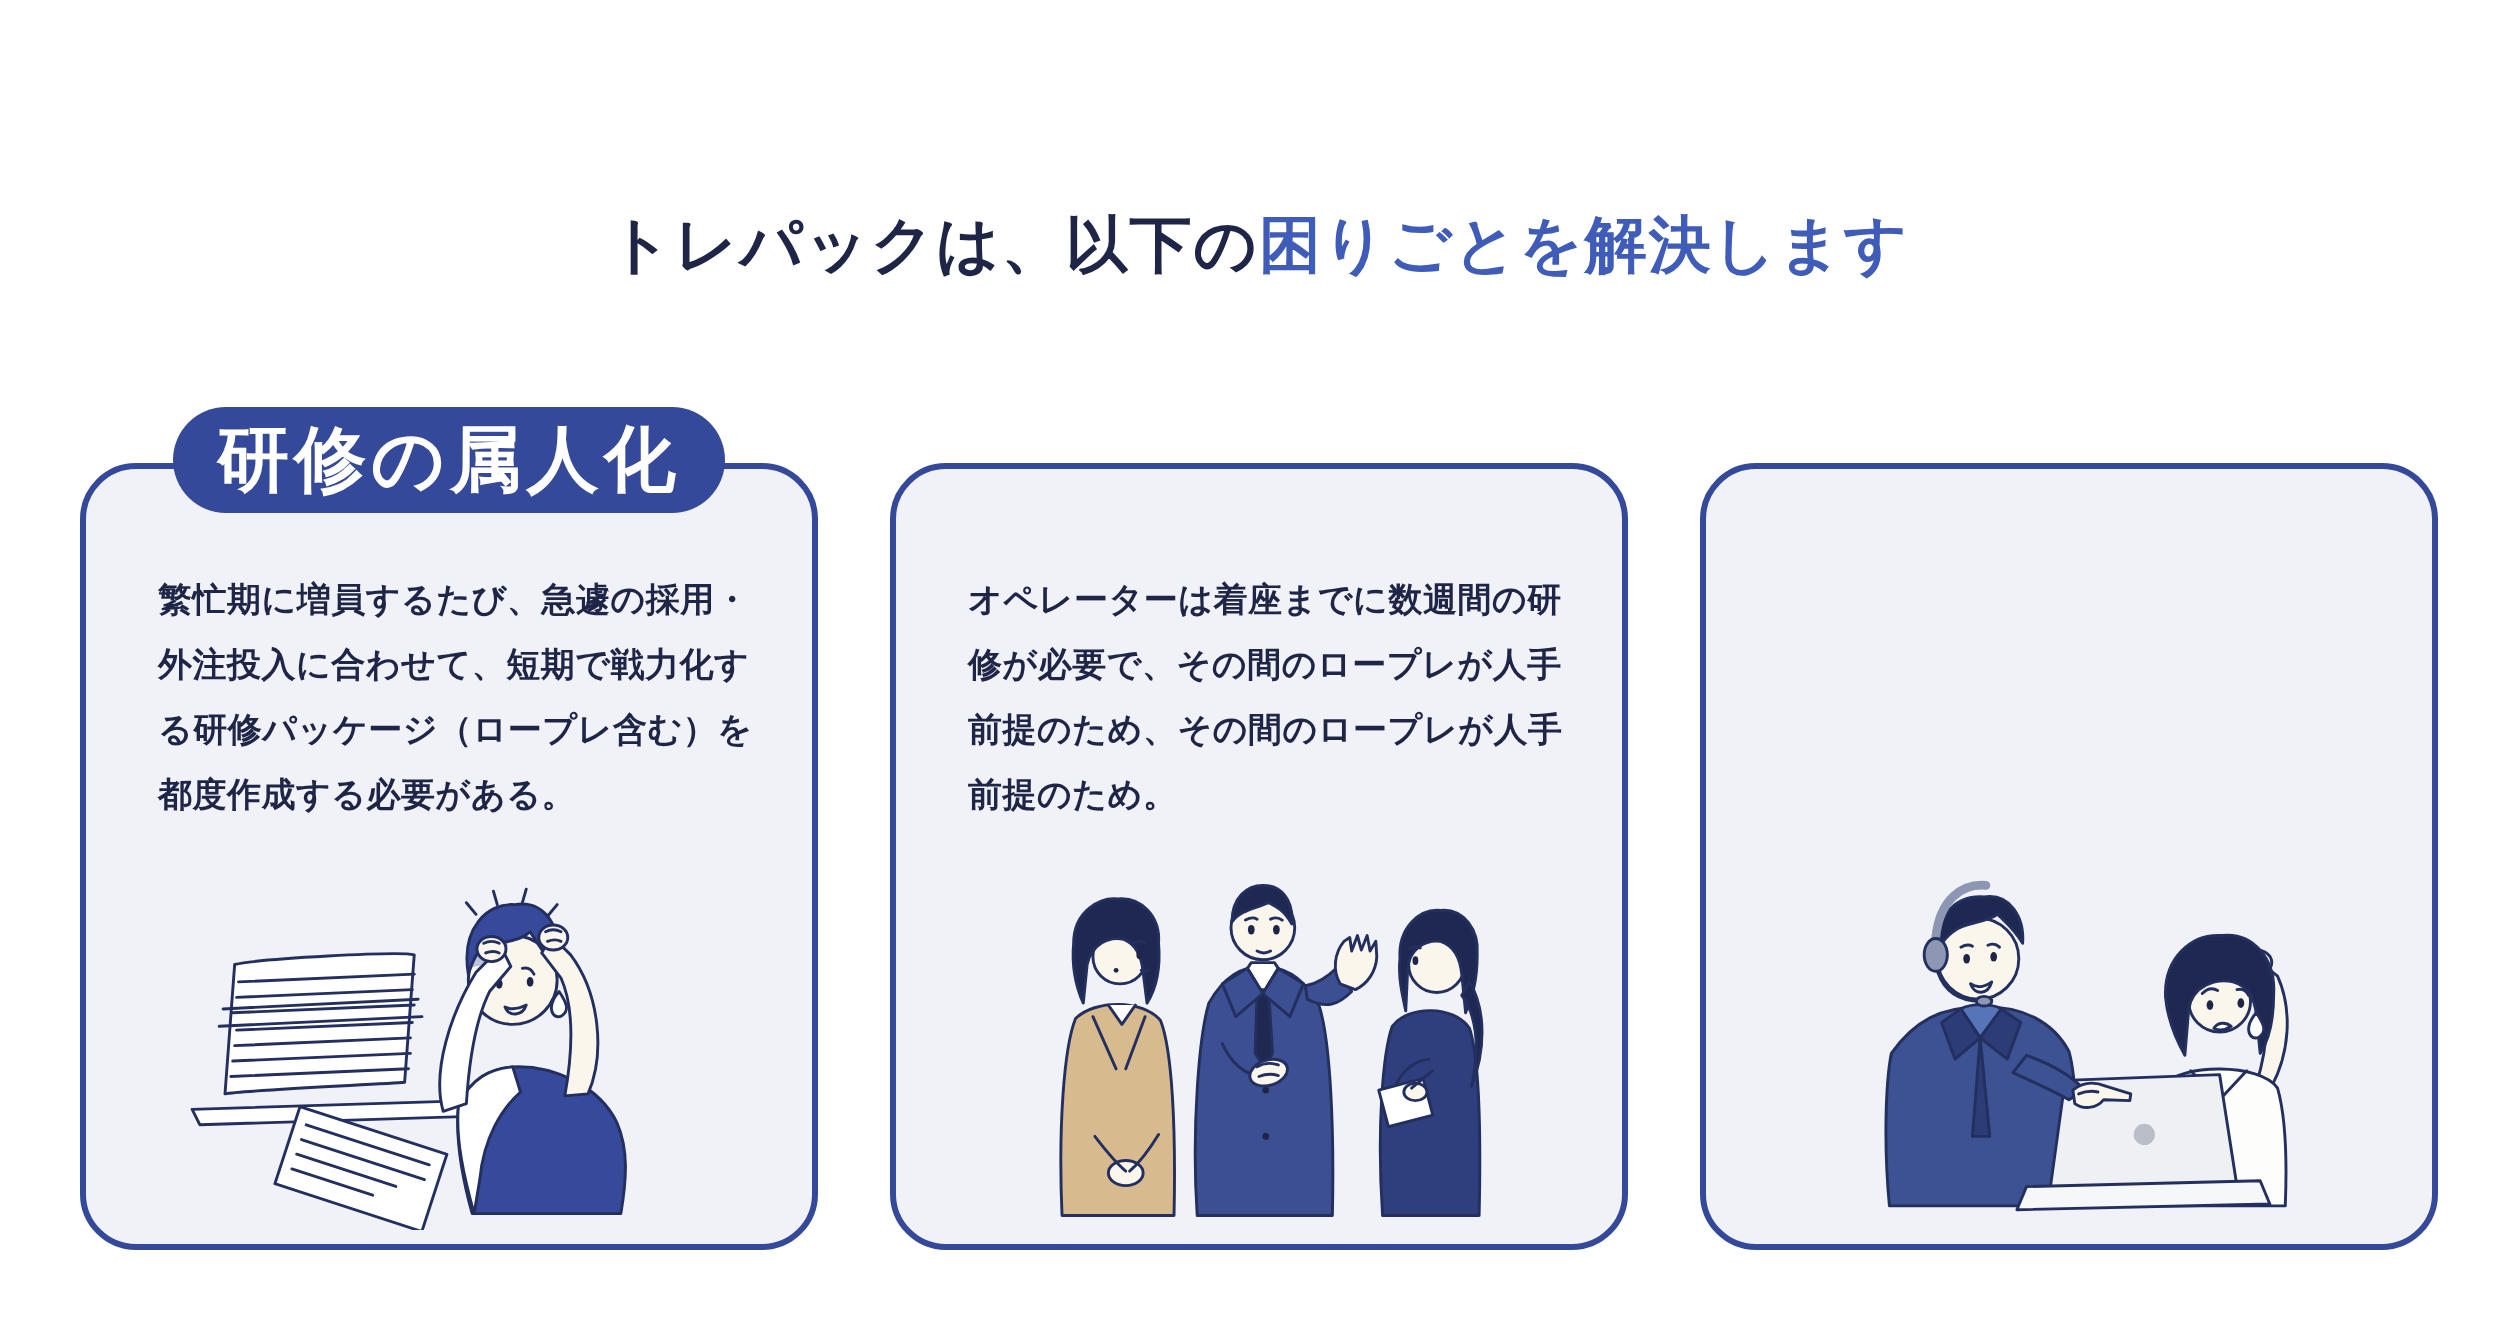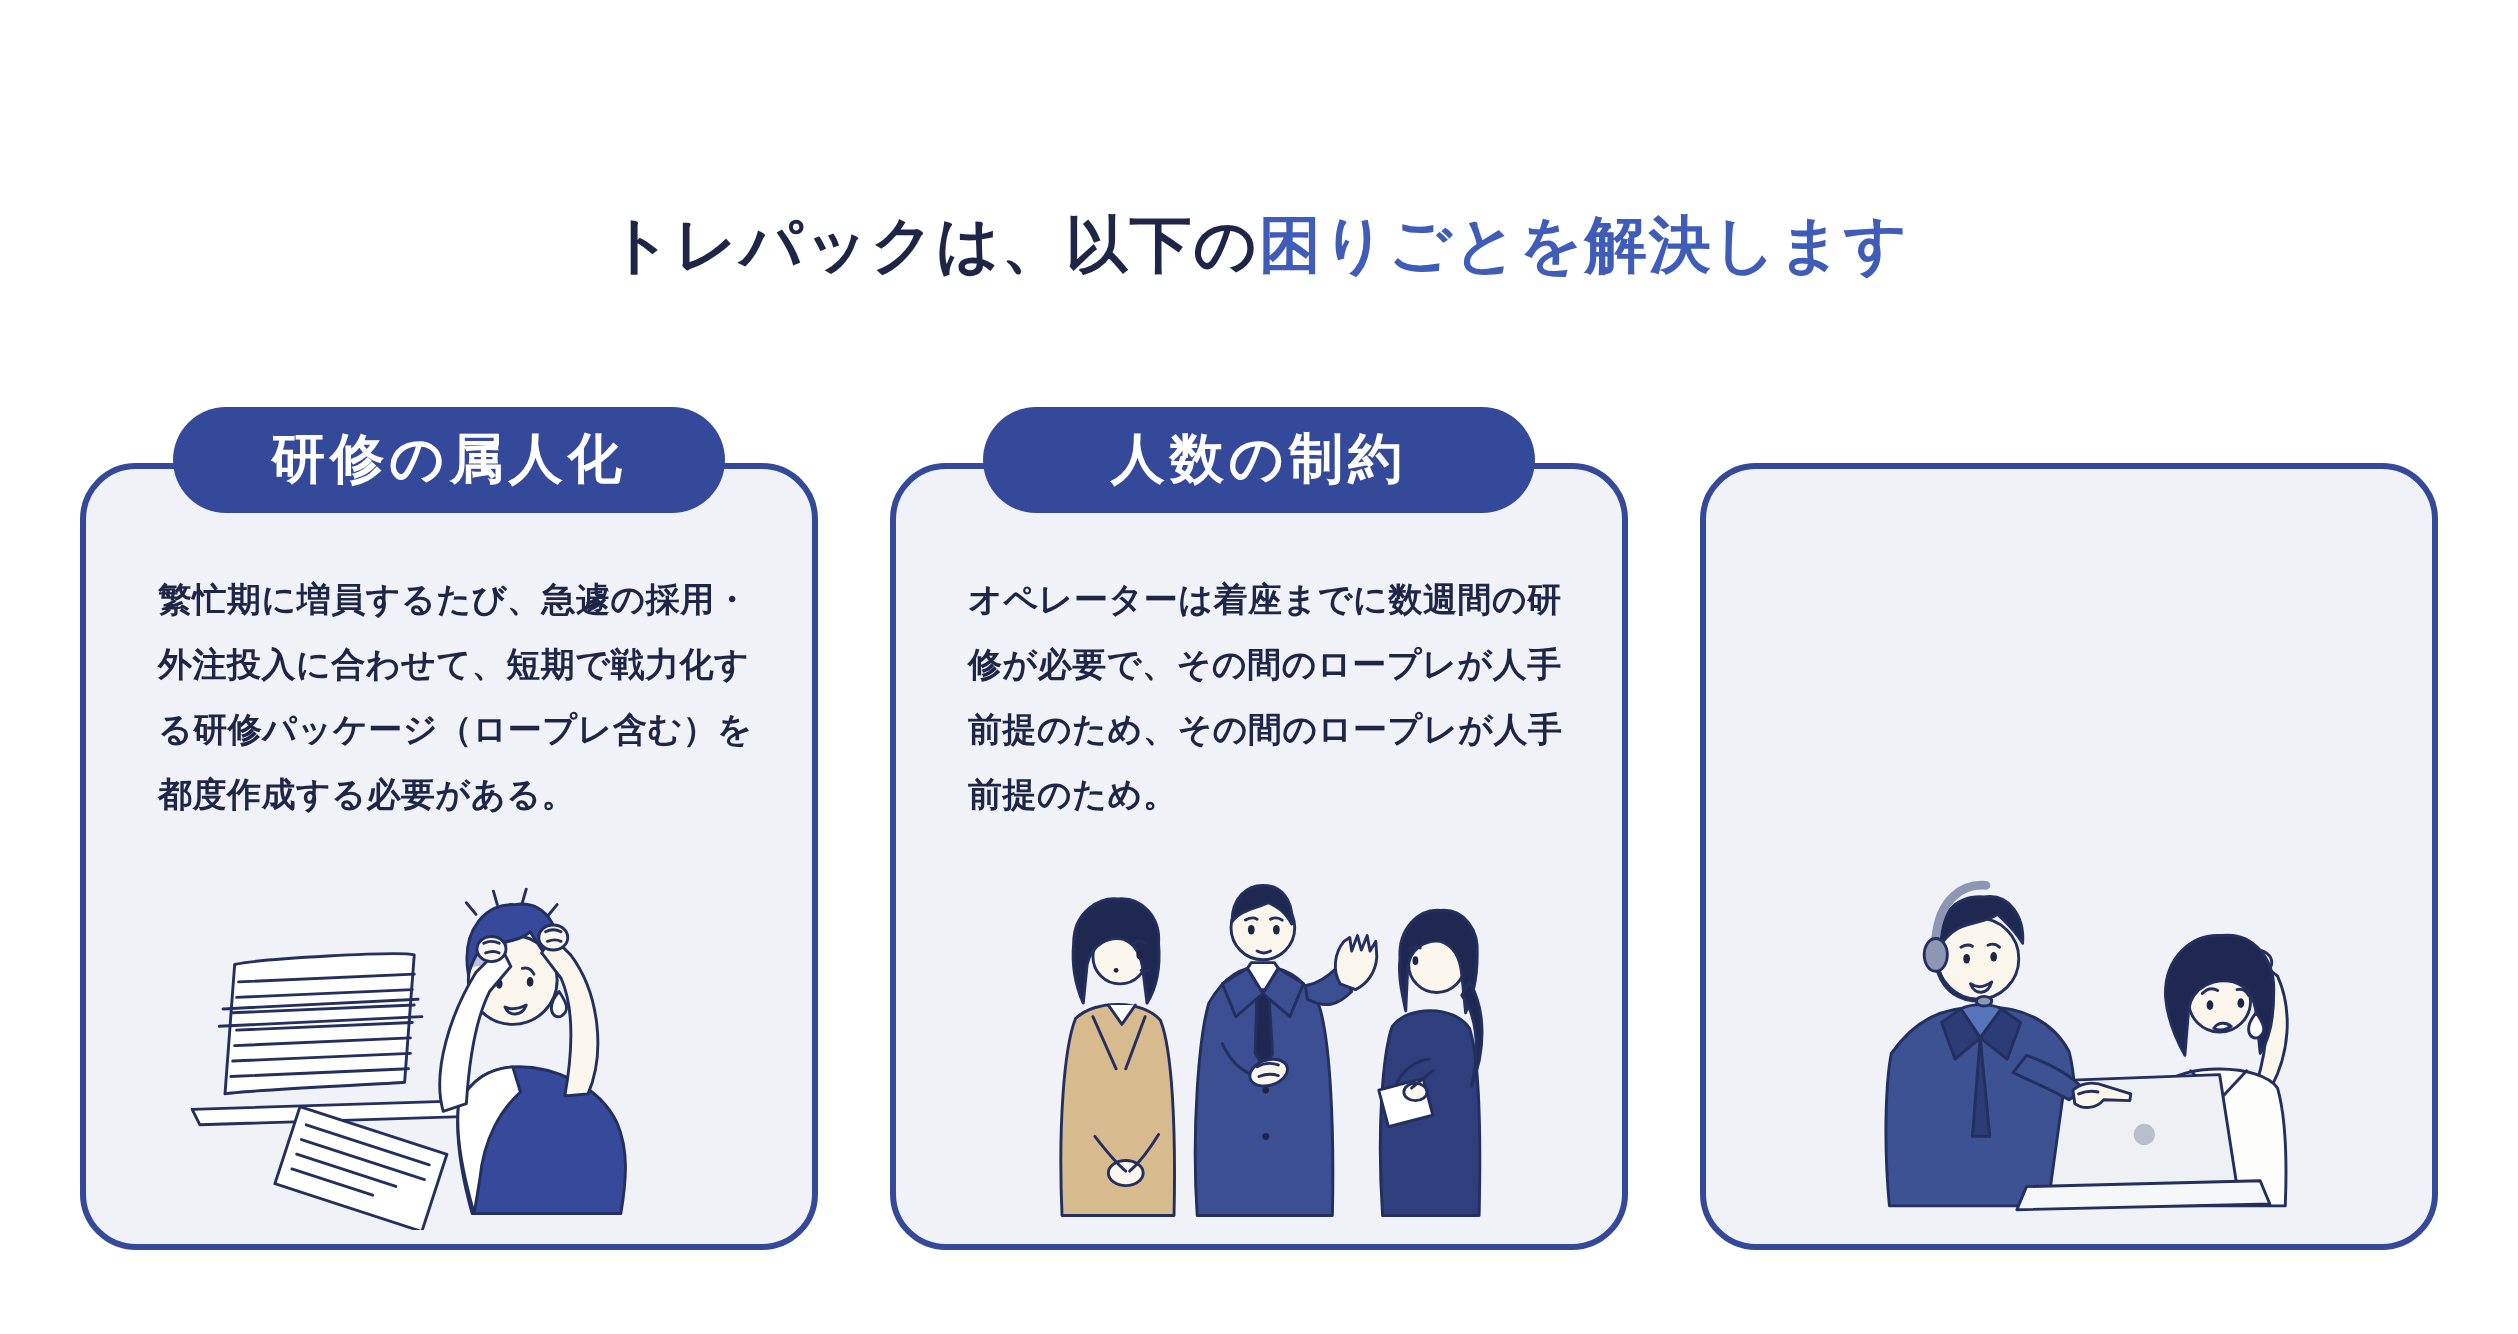--- a/index.html
+++ b/index.html
@@ -44,21 +44,21 @@
   .pill{
     position:absolute;
     top:-62px;
     left:50%;
     transform:translateX(-50%);
     width:552px;
     height:106px;
     background:var(--pill);
     border-radius:106px;
     color:#ffffff;
-    font-size:54px;
+    font-size:72px;
     font-weight:700;
     letter-spacing:5px;
     display:flex;
     align-items:center;
     justify-content:center;
     white-space:nowrap;
   }
   .card-body{
     margin:98px 46px 0 72px;
     font-size:34px;
@@ -131,21 +131,20 @@
         <ellipse cx="334" cy="106" rx="15" ry="13" fill="#faf6ec"></ellipse>
         <path d="M326,100 q8,-4 16,0 M328,110 q8,-3 14,0" fill="none"></path>
         <path d="M434,256 C452,214 446,152 416,112 L396,92 L386,110 L406,136 C422,172 416,224 410,258 Z" fill="#faf6ec"></path>
         <ellipse cx="398" cy="94" rx="15" ry="13" fill="#faf6ec"></ellipse>
         <path d="M390,88 q8,-4 16,0 M392,98 q8,-3 14,0" fill="none"></path>
       </svg>
     </div>
   </article>
 
   <article class="card">
-    <div class="pill">人数の制約</div>
     <p class="card-body">オペレーターは着座までに数週間の研修が必要で、その間のロープレが人手前提のため、その間のロープレが人手前提のため。</p>
     <div class="illus">
       <svg width="560" height="390" viewBox="0 0 580 390" fill="none" stroke="#232f5e" stroke-width="3" stroke-linecap="round" stroke-linejoin="round">
 
         <path d="M100,178 C120,158 170,158 188,180 C200,210 204,290 202,382 L86,382 C82,290 88,208 100,178 Z" fill="#d7ba8e"></path>
         <path d="M134,164 L148,184 L162,164" fill="#ffffff"></path>
         <path d="M118,176 L142,230 M172,176 L152,230" fill="none"></path>
         <ellipse cx="152" cy="338" rx="18" ry="13" fill="#faf6ec"></ellipse>
         <path d="M120,300 q20,26 32,36 M186,298 q-16,26 -30,38" fill="none"></path>
         <circle cx="146" cy="114" r="28" fill="#faf6ec"></circle>

